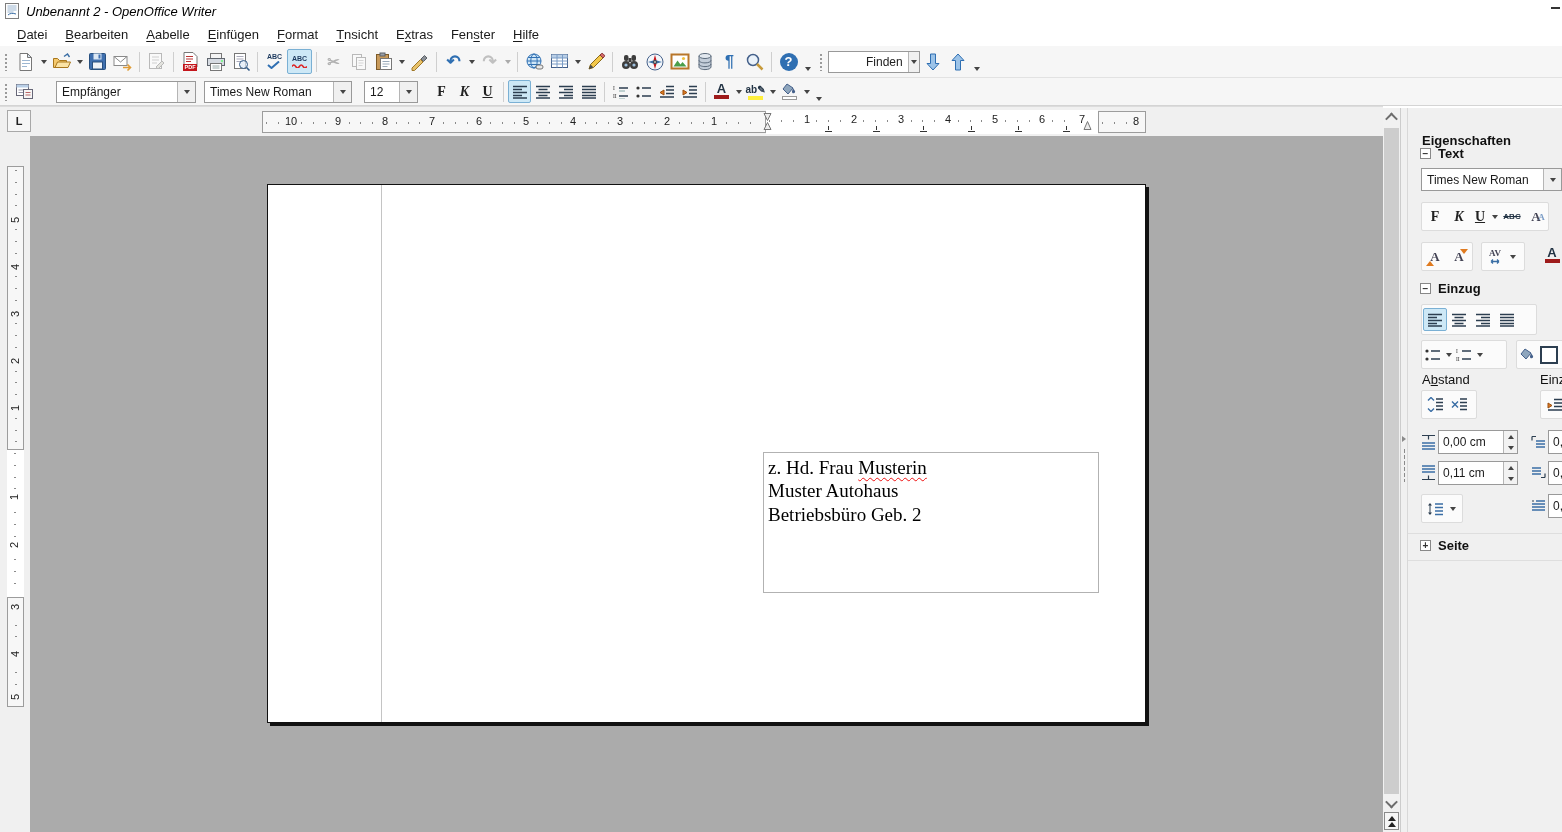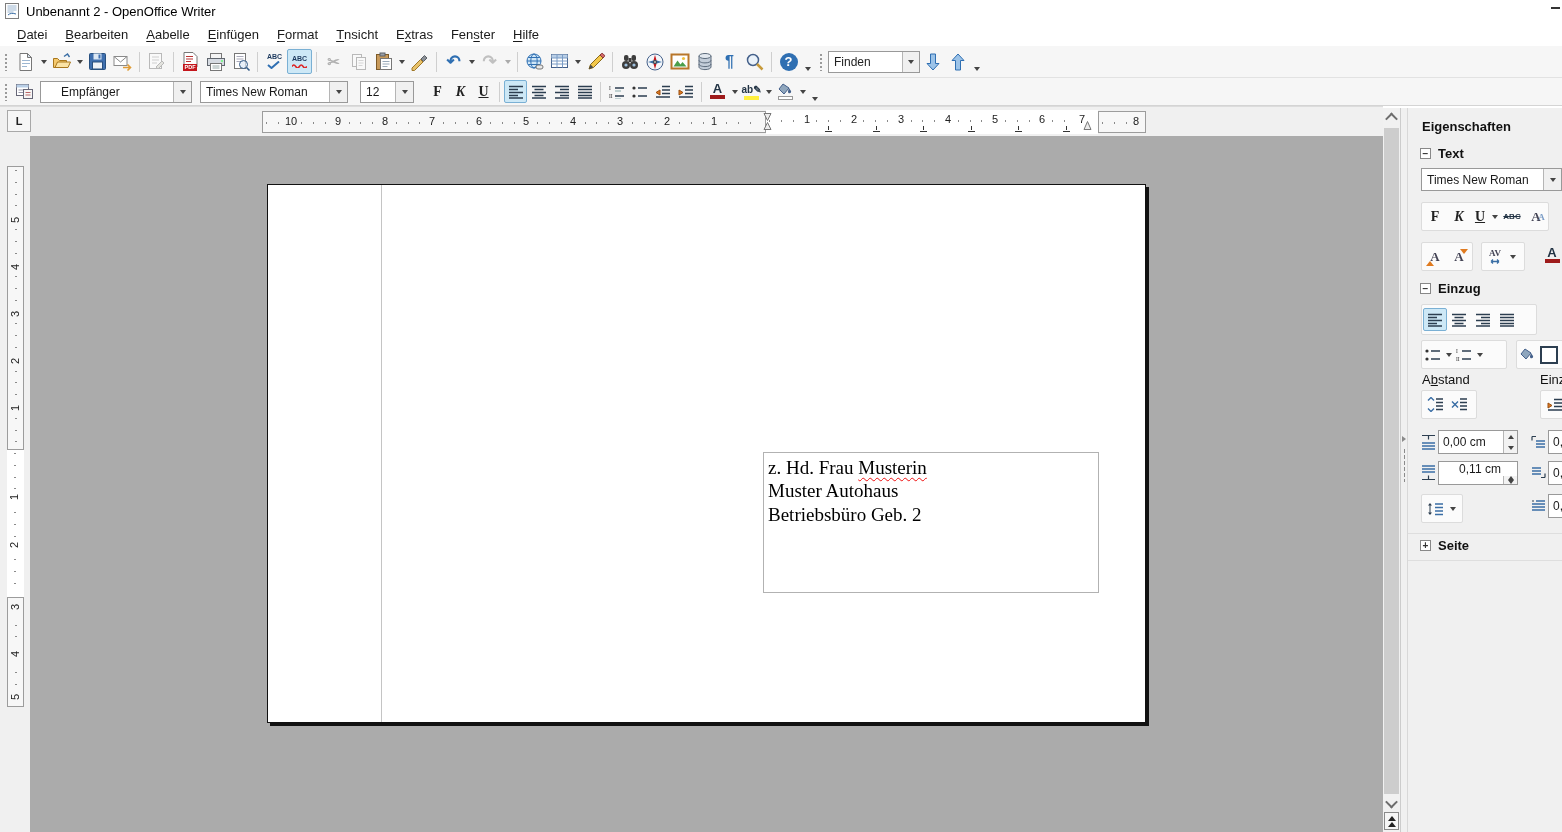--- a/index.html
+++ b/index.html
@@ -1,40 +1,40 @@
 <!DOCTYPE html>
 <html><head>
 <meta charset="utf-8">
 <style>
   html,body{margin:0;padding:0;background:#fff;}
   .app{position:relative;width:1562px;height:832px;overflow:hidden;
        font-family:"Liberation Sans",sans-serif;font-size:13px;color:#1a1a1a;background:#fff;}
   
   .titlebar{position:absolute;left:0;top:0;width:100%;height:22px;background:#fff;display:flex;align-items:center;padding-left:4px;box-sizing:border-box;}
-  .titlebar .ttl{margin-left:6px;font-size:13px;color:#000;}
+  .titlebar .ttl{margin-left:6px;font-size:13px;color:#000;font-style:italic;}
   .minbtn{position:absolute;right:2px;top:7px;width:9px;height:2px;background:#333;}
   
   .menubar{position:absolute;left:0;top:22px;width:100%;height:24px;background:#fff;display:flex;align-items:center;padding-left:8px;box-sizing:border-box;}
   .menu-item{padding:2px 9px;cursor:default;}
   .menu-item u{text-underline-offset:2px;}
   
   .toolbar{position:absolute;left:0;width:100%;background:#f6f6f6;display:flex;align-items:center;box-sizing:border-box;}
   .tb1{top:46px;height:32px;border-bottom:1px solid #e2e2e2;}
   .tb2{top:78px;height:28px;border-bottom:1px solid #d4d4d4;}
   .grip{width:5px;height:18px;margin:0 4px;background-image:radial-gradient(#9a9a9a 32%,transparent 40%);background-size:4px 4px;}
   .sep{width:1px;height:20px;background:#cfcfcf;margin:0 4px;flex:0 0 1px;}
   .b24{width:25px;height:25px;display:flex;align-items:center;justify-content:center;border-radius:2px;flex:0 0 auto;}
   .b22{width:23px;height:23px;display:flex;align-items:center;justify-content:center;border-radius:2px;flex:0 0 auto;}
   .active{background:#cde8f6;border:1px solid #7ab0d4;box-sizing:border-box;}
   .dis{opacity:.42;filter:grayscale(.9);}
   .dd{width:11px;height:22px;display:flex;align-items:center;justify-content:center;flex:0 0 auto;}
   .caret{width:0;height:0;border-left:3.5px solid transparent;border-right:3.5px solid transparent;border-top:4px solid #444;}
   .overflow{width:14px;height:24px;display:flex;align-items:flex-end;justify-content:center;padding-bottom:3px;box-sizing:border-box;flex:0 0 auto;}
   .combo{height:22px;background:#fff;border:1px solid #999;display:flex;align-items:center;box-sizing:border-box;flex:0 0 auto;}
-  .combo input{border:0;outline:0;background:transparent;font:12px "Liberation Sans",sans-serif;padding-left:5px;width:calc(100% - 22px);color:#222;}
+  .combo input{border:0;outline:0;background:transparent;font:12px "Liberation Sans",sans-serif;padding-left:5px;width:calc(100% - 22px);color:#222;margin-left:32px;}
   .combo .txt{padding-left:5px;font-size:12px;white-space:nowrap;overflow:hidden;}
   .combo .dbtn{margin-left:auto;width:17px;height:100%;background:#f0f0f0;border-left:1px solid #b5b5b5;display:flex;align-items:center;justify-content:center;}
   .glyph{font-weight:bold;}
   .abc{font:bold 7px "Liberation Sans",sans-serif;letter-spacing:0;color:#1d3a5f;line-height:6px;text-align:center;}
   .abc .mark{display:block;margin-top:1px;}
   .fkubtn{font:bold 14px "Liberation Serif",serif;color:#222;}
   .colbtn{display:flex;flex-direction:column;align-items:center;justify-content:center;line-height:10px;}
   .colbar{width:15px;height:4px;margin-top:1px;}
   
   .rulerband{position:absolute;left:0;top:106px;width:1383px;height:30px;background:#f0f0f0;border-top:1px solid #dcdcdc;}
@@ -70,21 +70,21 @@
   .chev.down{transform:rotate(-45deg) translate(1px,-1px);}
   .thumb{position:absolute;left:1px;top:20px;width:15px;height:666px;background:#cdcdcd;}
   .pgup{position:absolute;left:1px;top:704px;width:15px;height:18px;background:#f6f6f6;border:1px solid #8a8a8a;box-sizing:border-box;display:flex;flex-direction:column;align-items:center;justify-content:center;gap:1px;}
   .tri-up{width:0;height:0;border-left:4px solid transparent;border-right:4px solid transparent;border-bottom:5px solid #222;}
   
   .splitter{position:absolute;left:1400px;top:108px;width:7px;height:724px;background:#f0f0f0;border-left:1px solid #cccccc;box-sizing:border-box;}
   .splitgrip{position:absolute;left:2px;top:340px;width:3px;height:34px;background-image:radial-gradient(#8a8a8a 40%,transparent 46%);background-size:3px 6px;}
   .splitarrow{position:absolute;left:1px;top:328px;width:0;height:0;border-top:3px solid transparent;border-bottom:3px solid transparent;border-left:4px solid #8a8a8a;}
   
   .sidebar{position:absolute;left:1407px;top:108px;width:155px;height:724px;background:#f0f0f0;border-left:1px solid #d8d8d8;box-sizing:border-box;overflow:hidden;}
-  .sb-title{position:absolute;left:14px;top:11px;font-weight:bold;font-size:13px;color:#111;}
+  .sb-title{position:absolute;left:14px;top:25px;font-weight:bold;font-size:13px;color:#111;}
   .sb-sec{position:absolute;left:12px;display:flex;align-items:center;gap:7px;font-weight:bold;font-size:13px;color:#111;}
   .pm{width:11px;height:11px;background:#fff;border:1px solid #888;display:flex;align-items:center;justify-content:center;font:bold 10px "Liberation Sans",sans-serif;line-height:9px;color:#333;box-sizing:border-box;}
   .sb-combo{position:absolute;left:13px;top:60px;width:141px;height:23px;}
   .sbgrp{position:absolute;background:#fbfbfb;border:1px solid #dcdcdc;border-radius:2px;display:flex;align-items:center;padding:1px;box-sizing:border-box;}
   .sb-btn{width:24px;height:23px;display:flex;align-items:center;justify-content:center;border-radius:2px;flex:0 0 auto;}
   .sb-lbl{position:absolute;font-size:13px;color:#111;}
   .spin{position:absolute;height:24px;background:#fff;border:1px solid #999;box-sizing:border-box;display:flex;align-items:center;font-size:12px;}
   .spin .val{padding-left:4px;white-space:nowrap;}
   .spin .ud{margin-left:auto;width:13px;height:100%;border-left:1px solid #b5b5b5;display:flex;flex-direction:column;}
   .spin .ud div{flex:1;display:flex;align-items:center;justify-content:center;background:#f2f2f2;}
@@ -398,21 +398,21 @@
         <span>
           <svg width="19" height="17" viewBox="0 0 19 17">
             <rect x="1.5" y="1.5" width="12" height="11" fill="#fff" stroke="#667"></rect>
             <rect x="1.5" y="1.5" width="12" height="3" fill="#b9cfe7"></rect>
             <path d="M3.5 7h8M3.5 9.5h6" stroke="#99a"></path>
             <rect x="8.5" y="6.5" width="9" height="9" fill="#f6f6f6" stroke="#667"></rect>
             <path d="M10.5 9.5h5M10.5 12h5" stroke="#b66"></path>
           </svg>
         </span>
       </span>
-    <span class="combo" style="width:152px;margin-left:4px;padding-left:15px;">
+    <span class="combo" style="width:140px;margin-left:20px;">
       <span class="txt">Empfänger</span>
       <span class="dbtn">
           <span class="caret"></span>
         </span>
     </span>
     <span class="combo" style="width:148px;margin-left:8px;">
       <span class="txt">Times New Roman</span>
       <span class="dbtn">
           <span class="caret"></span>
         </span>
@@ -804,21 +804,21 @@
     <div class="spin" style="left:140px;top:322px;width:15px;border-right:0;">
       <span class="val">0,</span>
     </div>
 
     <span class="sb-ic" style="left:12px;top:357px;">
         <svg width="15" height="16" viewBox="0 0 15 16">
           <path d="M1 1h13M1 4h13M1 7h13" stroke="#3a6ea5" stroke-width="1.4"></path>
           <path d="M1 14.5h13M7.5 10.5v4" stroke="#2c3e50" stroke-width="1.2"></path>
         </svg>
       </span>
-    <div class="spin" style="left:30px;top:353px;width:80px;flex-direction:column;">
+    <div class="spin" style="left:30px;top:353px;width:80px;">
       <span class="val">0,11 cm</span>
       <span class="ud">
           <div>
             <span class="mini-tri-up"></span>
           </div>
           <div>
             <span class="mini-tri-dn"></span>
           </div>
         </span>
     </div>

